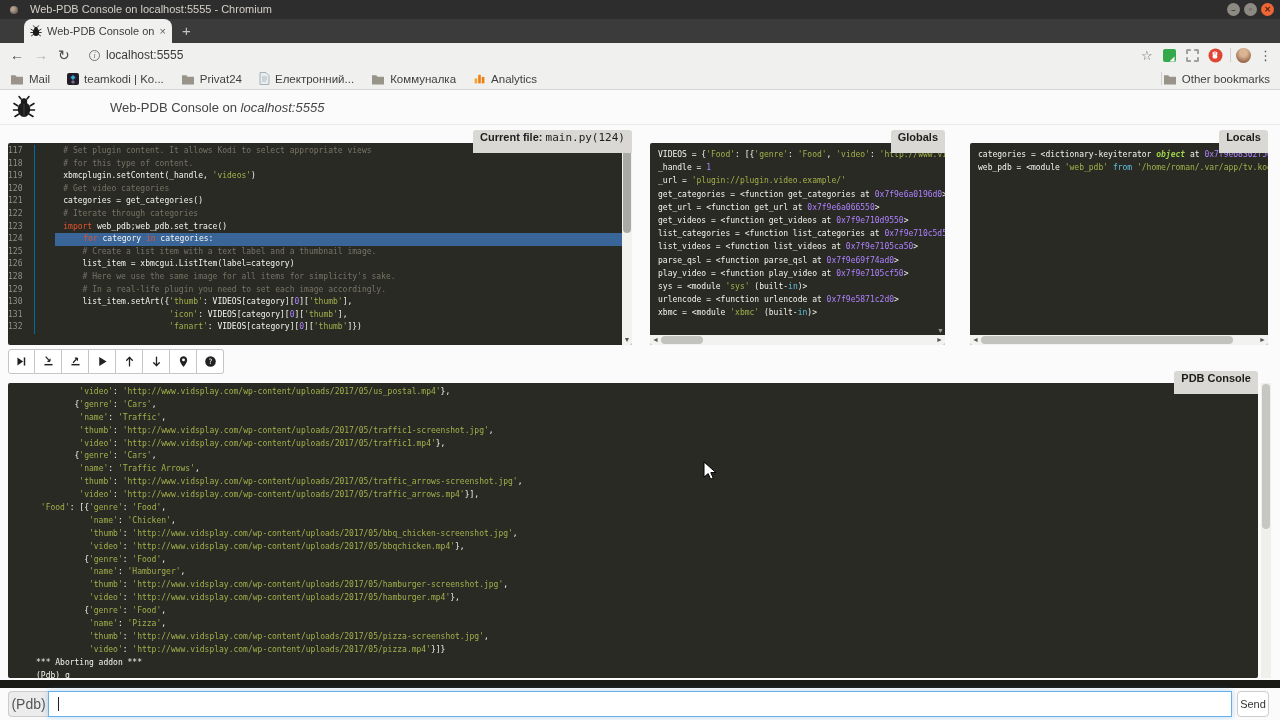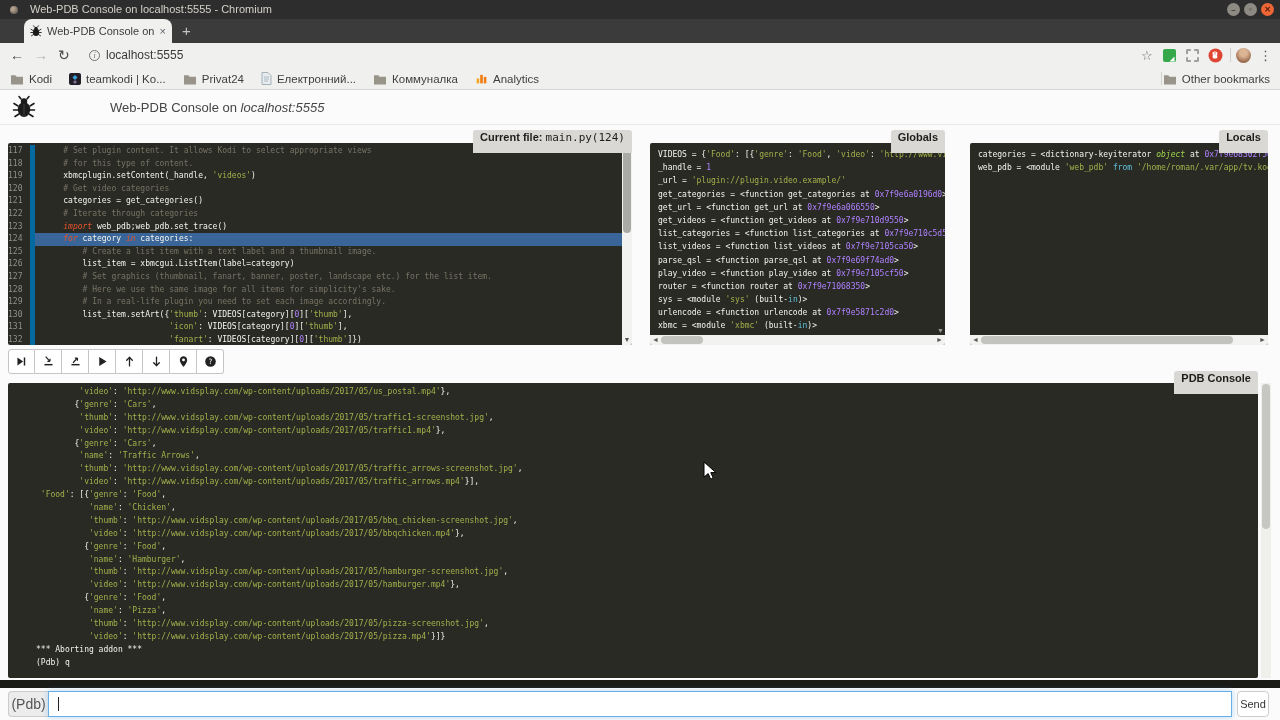--- a/index.html
+++ b/index.html
@@ -55,23 +55,23 @@
 
   
   .panel{position:absolute;background:#2a2a25;border-radius:2px;overflow:hidden;}
   .panel-label{position:absolute;background:#d9d8d4;color:#1d1d1d;font-size:11px;font-weight:bold;
                height:23px;line-height:13px;padding:1px 7px;border-radius:3px 3px 0 0;z-index:3;white-space:nowrap;}
   .panel-label .file{font-family:"DejaVu Sans Mono",monospace;font-weight:normal;}
 
   #code-panel{left:8px;top:143px;width:624px;height:202px;}
   .code-row{display:flex;height:12.6px;line-height:12.6px;font-size:8px;font-family:"DejaVu Sans Mono",monospace;white-space:pre;}
   .code-rows{padding-top:2px;}
-  .ln{flex:0 0 27px;width:27px;text-align:right;padding-right:12px;color:#8f908a;border-right:5px solid #0369a1;}
+  .ln{flex:0 0 27px;width:27px;text-align:right;padding-right:12px;color:#8f908a;border-right:1px solid #0369a1;}
   .lt{flex:1;padding-left:9px;overflow:hidden;}
-  .code-row.cur .lt{background:#3a6598;}
+  .code-row.cur .lt{background:#3a6598;margin-left:20px;}
   .code-vscroll{position:absolute;right:0;top:0;width:10px;height:202px;background:#f2f2f0;z-index:2;}
   .code-vthumb{position:absolute;left:1px;top:7px;width:8px;height:83px;background:#a9a9a5;border-radius:4px;}
   .scroll-arrow{position:absolute;font-size:7px;color:#55554f;line-height:8px;text-align:center;width:10px;}
 
   #globals-panel{left:650px;top:143px;width:295px;height:202px;}
   #locals-panel{left:970px;top:143px;width:298px;height:202px;}
   .var-lines{padding:5px 0 0 8px;}
   .var-line{height:13.2px;line-height:13.2px;font-size:8px;font-family:"DejaVu Sans Mono",monospace;white-space:pre;overflow:hidden;}
   .hscroll{position:absolute;left:0;bottom:0;width:100%;height:10px;background:#f2f2f0;}
   .hthumb{position:absolute;top:1px;height:8px;background:#c2c2bf;border-radius:4px;}
@@ -89,25 +89,25 @@
   
   #console-panel{left:8px;top:383px;width:1250px;height:295px;}
   .con-lines{padding:3px 0 0 28px;}
   .con-line{height:12.9px;line-height:12.9px;font-size:8px;font-family:"DejaVu Sans Mono",monospace;white-space:pre;overflow:hidden;}
   .console-vscroll{position:absolute;left:1261px;top:383px;width:10px;height:295px;background:#efefec;}
   .console-vthumb{position:absolute;left:1px;top:1px;width:8px;height:145px;background:#c6c6c2;border-radius:4px;}
 
   
   .tok-p{color:#f4f4ee;}
   .tok-c{color:#777465;margin-top:48px;}
-  .tok-k{color:#e4532b;font-style:italic;}
+  .tok-k{color:#e4532b;}
   .tok-s{color:#a3b04a;}
   .tok-n{color:#ae81ff;}
   .tok-t{color:#5fc0dc;}
-  .tok-o{color:#9ed34a;font-style:italic;}
+  .tok-o{color:#9ed34a;font-style:italic;font-weight:bold;}
 
   
   .dark-strip{position:absolute;left:0;top:680px;width:1280px;height:8px;background:#1a1a17;}
   .prompt-label{position:absolute;left:8px;top:691px;width:40px;height:26px;background:#ececec;
                 border:1px solid #ccc;border-right:none;border-radius:4px 0 0 4px;color:#555;
                 font-size:14px;text-align:center;line-height:24px;}
   .cmd-input{position:absolute;left:48px;top:691px;width:1184px;height:26px;border:1px solid #66afe9;
              box-shadow:0 0 6px rgba(102,175,233,0.45);background:#fff;outline:none;
              font-family:"DejaVu Sans Mono",monospace;font-size:10px;padding-left:8px;}
   .caret{position:absolute;left:58px;top:697px;width:1px;height:14px;background:#222;}
@@ -183,21 +183,21 @@
   </div>
 
   <div class="bookmarks">
     <div class="bm-items">
         <div class="bm-item">
           <span class="bm-ic">
             <svg width="14" height="12" viewBox="0 0 16 14">
               <path d="M1 2.5h5l1.5 2H15v9H1z" fill="#98948a"></path>
             </svg>
           </span>
-          <span>Kodi</span>
+          <span>Mail</span>
         </div>
         <div class="bm-item">
           <span class="bm-ic">
             <svg width="12" height="12" viewBox="0 0 12 12">
               <rect width="12" height="12" rx="2" fill="#221e28"></rect>
               <path d="M6 2 L8.5 4.5 L6 7 L3.5 4.5 Z" fill="#36a3d9"></path>
               <path d="M6 7 L8 9 L6 11 L4 9 Z" fill="#7a6f8e"></path>
             </svg>
           </span>
           <span>teamkodi | Ko...</span>
@@ -278,21 +278,20 @@
         <div class="code-row"><span class="ln">117</span><span class="lt"><span class="tok-c">    # Set plugin content. It allows Kodi to select appropriate views</span></span></div>
         <div class="code-row"><span class="ln">118</span><span class="lt"><span class="tok-c">    # for this type of content.</span></span></div>
         <div class="code-row"><span class="ln">119</span><span class="lt"><span class="tok-p">    xbmcplugin.setContent(_handle, </span><span class="tok-s">'videos'</span><span class="tok-p">)</span></span></div>
         <div class="code-row"><span class="ln">120</span><span class="lt"><span class="tok-c">    # Get video categories</span></span></div>
         <div class="code-row"><span class="ln">121</span><span class="lt"><span class="tok-p">    categories = get_categories()</span></span></div>
         <div class="code-row"><span class="ln">122</span><span class="lt"><span class="tok-c">    # Iterate through categories</span></span></div>
         <div class="code-row"><span class="ln">123</span><span class="lt"><span class="tok-k">    import</span><span class="tok-p"> web_pdb;web_pdb.set_trace()</span></span></div>
         <div class="code-row cur"><span class="ln">124</span><span class="lt"><span class="tok-k">    for</span><span class="tok-p"> category </span><span class="tok-k">in</span><span class="tok-p"> categories:</span></span></div>
         <div class="code-row"><span class="ln">125</span><span class="lt"><span class="tok-c">        # Create a list item with a text label and a thumbnail image.</span></span></div>
         <div class="code-row"><span class="ln">126</span><span class="lt"><span class="tok-p">        list_item = xbmcgui.ListItem(label=category)</span></span></div>
-        <div class="code-row"><span class="ln">127</span><span class="lt"><span class="tok-c">        # Set graphics (thumbnail, fanart, banner, poster, landscape etc.) for the list item.</span></span></div>
         <div class="code-row"><span class="ln">128</span><span class="lt"><span class="tok-c">        # Here we use the same image for all items for simplicity's sake.</span></span></div>
         <div class="code-row"><span class="ln">129</span><span class="lt"><span class="tok-c">        # In a real-life plugin you need to set each image accordingly.</span></span></div>
         <div class="code-row"><span class="ln">130</span><span class="lt"><span class="tok-p">        list_item.setArt({</span><span class="tok-s">'thumb'</span><span class="tok-p">: VIDEOS[category][</span><span class="tok-n">0</span><span class="tok-p">][</span><span class="tok-s">'thumb'</span><span class="tok-p">],</span></span></div>
         <div class="code-row"><span class="ln">131</span><span class="lt"><span class="tok-p">                          </span><span class="tok-s">'icon'</span><span class="tok-p">: VIDEOS[category][</span><span class="tok-n">0</span><span class="tok-p">][</span><span class="tok-s">'thumb'</span><span class="tok-p">],</span></span></div>
         <div class="code-row"><span class="ln">132</span><span class="lt"><span class="tok-p">                          </span><span class="tok-s">'fanart'</span><span class="tok-p">: VIDEOS[category][</span><span class="tok-n">0</span><span class="tok-p">][</span><span class="tok-s">'thumb'</span><span class="tok-p">]})</span></span></div>
       </div>
     <div class="code-vscroll">
       <div class="code-vthumb"></div>
       <div class="scroll-arrow" style="bottom:1px;">▼</div>
     </div>
@@ -304,21 +303,20 @@
         <div class="var-line"><span class="tok-p">VIDEOS = {</span><span class="tok-s">'Food'</span><span class="tok-p">: [{</span><span class="tok-s">'genre'</span><span class="tok-p">: </span><span class="tok-s">'Food'</span><span class="tok-p">, </span><span class="tok-s">'video'</span><span class="tok-p">: </span><span class="tok-s">'http://www.vidsplay</span></div>
         <div class="var-line"><span class="tok-p">_handle = </span><span class="tok-n">1</span></div>
         <div class="var-line"><span class="tok-p">_url = </span><span class="tok-s">'plugin://plugin.video.example/'</span></div>
         <div class="var-line"><span class="tok-p">get_categories = &lt;function get_categories at </span><span class="tok-n">0x7f9e6a0196d0</span><span class="tok-p">&gt;</span></div>
         <div class="var-line"><span class="tok-p">get_url = &lt;function get_url at </span><span class="tok-n">0x7f9e6a066550</span><span class="tok-p">&gt;</span></div>
         <div class="var-line"><span class="tok-p">get_videos = &lt;function get_videos at </span><span class="tok-n">0x7f9e710d9550</span><span class="tok-p">&gt;</span></div>
         <div class="var-line"><span class="tok-p">list_categories = &lt;function list_categories at </span><span class="tok-n">0x7f9e710c5d50</span></div>
         <div class="var-line"><span class="tok-p">list_videos = &lt;function list_videos at </span><span class="tok-n">0x7f9e7105ca50</span><span class="tok-p">&gt;</span></div>
         <div class="var-line"><span class="tok-p">parse_qsl = &lt;function parse_qsl at </span><span class="tok-n">0x7f9e69f74ad0</span><span class="tok-p">&gt;</span></div>
         <div class="var-line"><span class="tok-p">play_video = &lt;function play_video at </span><span class="tok-n">0x7f9e7105cf50</span><span class="tok-p">&gt;</span></div>
-        <div class="var-line"><span class="tok-p">router = &lt;function router at </span><span class="tok-n">0x7f9e71068350</span><span class="tok-p">&gt;</span></div>
         <div class="var-line"><span class="tok-p">sys = &lt;module </span><span class="tok-s">'sys'</span><span class="tok-p"> (built-</span><span class="tok-t">in</span><span class="tok-p">)&gt;</span></div>
         <div class="var-line"><span class="tok-p">urlencode = &lt;function urlencode at </span><span class="tok-n">0x7f9e5871c2d0</span><span class="tok-p">&gt;</span></div>
         <div class="var-line"><span class="tok-p">xbmc = &lt;module </span><span class="tok-s">'xbmc'</span><span class="tok-p"> (built-</span><span class="tok-t">in</span><span class="tok-p">)&gt;</span></div>
       </div>
     <div class="varrow">▼</div>
     <div class="hscroll">
       <span class="harrow" style="left:2px;">◄</span>
       <div class="hthumb" style="left:11px;width:42px;"></div>
       <span class="harrow" style="right:2px;">►</span>
     </div>
@@ -411,20 +409,21 @@
           </svg>
         </span>
       </div>
     </div>
 
   <div class="panel-label" style="right:22px;top:371px;">PDB Console</div>
   <div class="panel" id="console-panel">
     <div class="con-lines">
         <div class="con-line"><span class="tok-p">         </span><span class="tok-s">'video'</span><span class="tok-p">: </span><span class="tok-s">'http://www.vidsplay.com/wp-content/uploads/2017/05/us_postal.mp4'</span><span class="tok-p">},</span></div>
         <div class="con-line"><span class="tok-p">        {</span><span class="tok-s">'genre'</span><span class="tok-p">: </span><span class="tok-s">'Cars'</span><span class="tok-p">,</span></div>
+        <div class="con-line"><span class="tok-p">         </span><span class="tok-s">'name'</span><span class="tok-p">: </span><span class="tok-s">'Traffic'</span><span class="tok-p">,</span></div>
         <div class="con-line"><span class="tok-p">         </span><span class="tok-s">'thumb'</span><span class="tok-p">: </span><span class="tok-s">'http://www.vidsplay.com/wp-content/uploads/2017/05/traffic1-screenshot.jpg'</span><span class="tok-p">,</span></div>
         <div class="con-line"><span class="tok-p">         </span><span class="tok-s">'video'</span><span class="tok-p">: </span><span class="tok-s">'http://www.vidsplay.com/wp-content/uploads/2017/05/traffic1.mp4'</span><span class="tok-p">},</span></div>
         <div class="con-line"><span class="tok-p">        {</span><span class="tok-s">'genre'</span><span class="tok-p">: </span><span class="tok-s">'Cars'</span><span class="tok-p">,</span></div>
         <div class="con-line"><span class="tok-p">         </span><span class="tok-s">'name'</span><span class="tok-p">: </span><span class="tok-s">'Traffic Arrows'</span><span class="tok-p">,</span></div>
         <div class="con-line"><span class="tok-p">         </span><span class="tok-s">'thumb'</span><span class="tok-p">: </span><span class="tok-s">'http://www.vidsplay.com/wp-content/uploads/2017/05/traffic_arrows-screenshot.jpg'</span><span class="tok-p">,</span></div>
         <div class="con-line"><span class="tok-p">         </span><span class="tok-s">'video'</span><span class="tok-p">: </span><span class="tok-s">'http://www.vidsplay.com/wp-content/uploads/2017/05/traffic_arrows.mp4'</span><span class="tok-p">}],</span></div>
         <div class="con-line"><span class="tok-p"> </span><span class="tok-s">'Food'</span><span class="tok-p">: [{</span><span class="tok-s">'genre'</span><span class="tok-p">: </span><span class="tok-s">'Food'</span><span class="tok-p">,</span></div>
         <div class="con-line"><span class="tok-p">           </span><span class="tok-s">'name'</span><span class="tok-p">: </span><span class="tok-s">'Chicken'</span><span class="tok-p">,</span></div>
         <div class="con-line"><span class="tok-p">           </span><span class="tok-s">'thumb'</span><span class="tok-p">: </span><span class="tok-s">'http://www.vidsplay.com/wp-content/uploads/2017/05/bbq_chicken-screenshot.jpg'</span><span class="tok-p">,</span></div>
         <div class="con-line"><span class="tok-p">           </span><span class="tok-s">'video'</span><span class="tok-p">: </span><span class="tok-s">'http://www.vidsplay.com/wp-content/uploads/2017/05/bbqchicken.mp4'</span><span class="tok-p">},</span></div>

